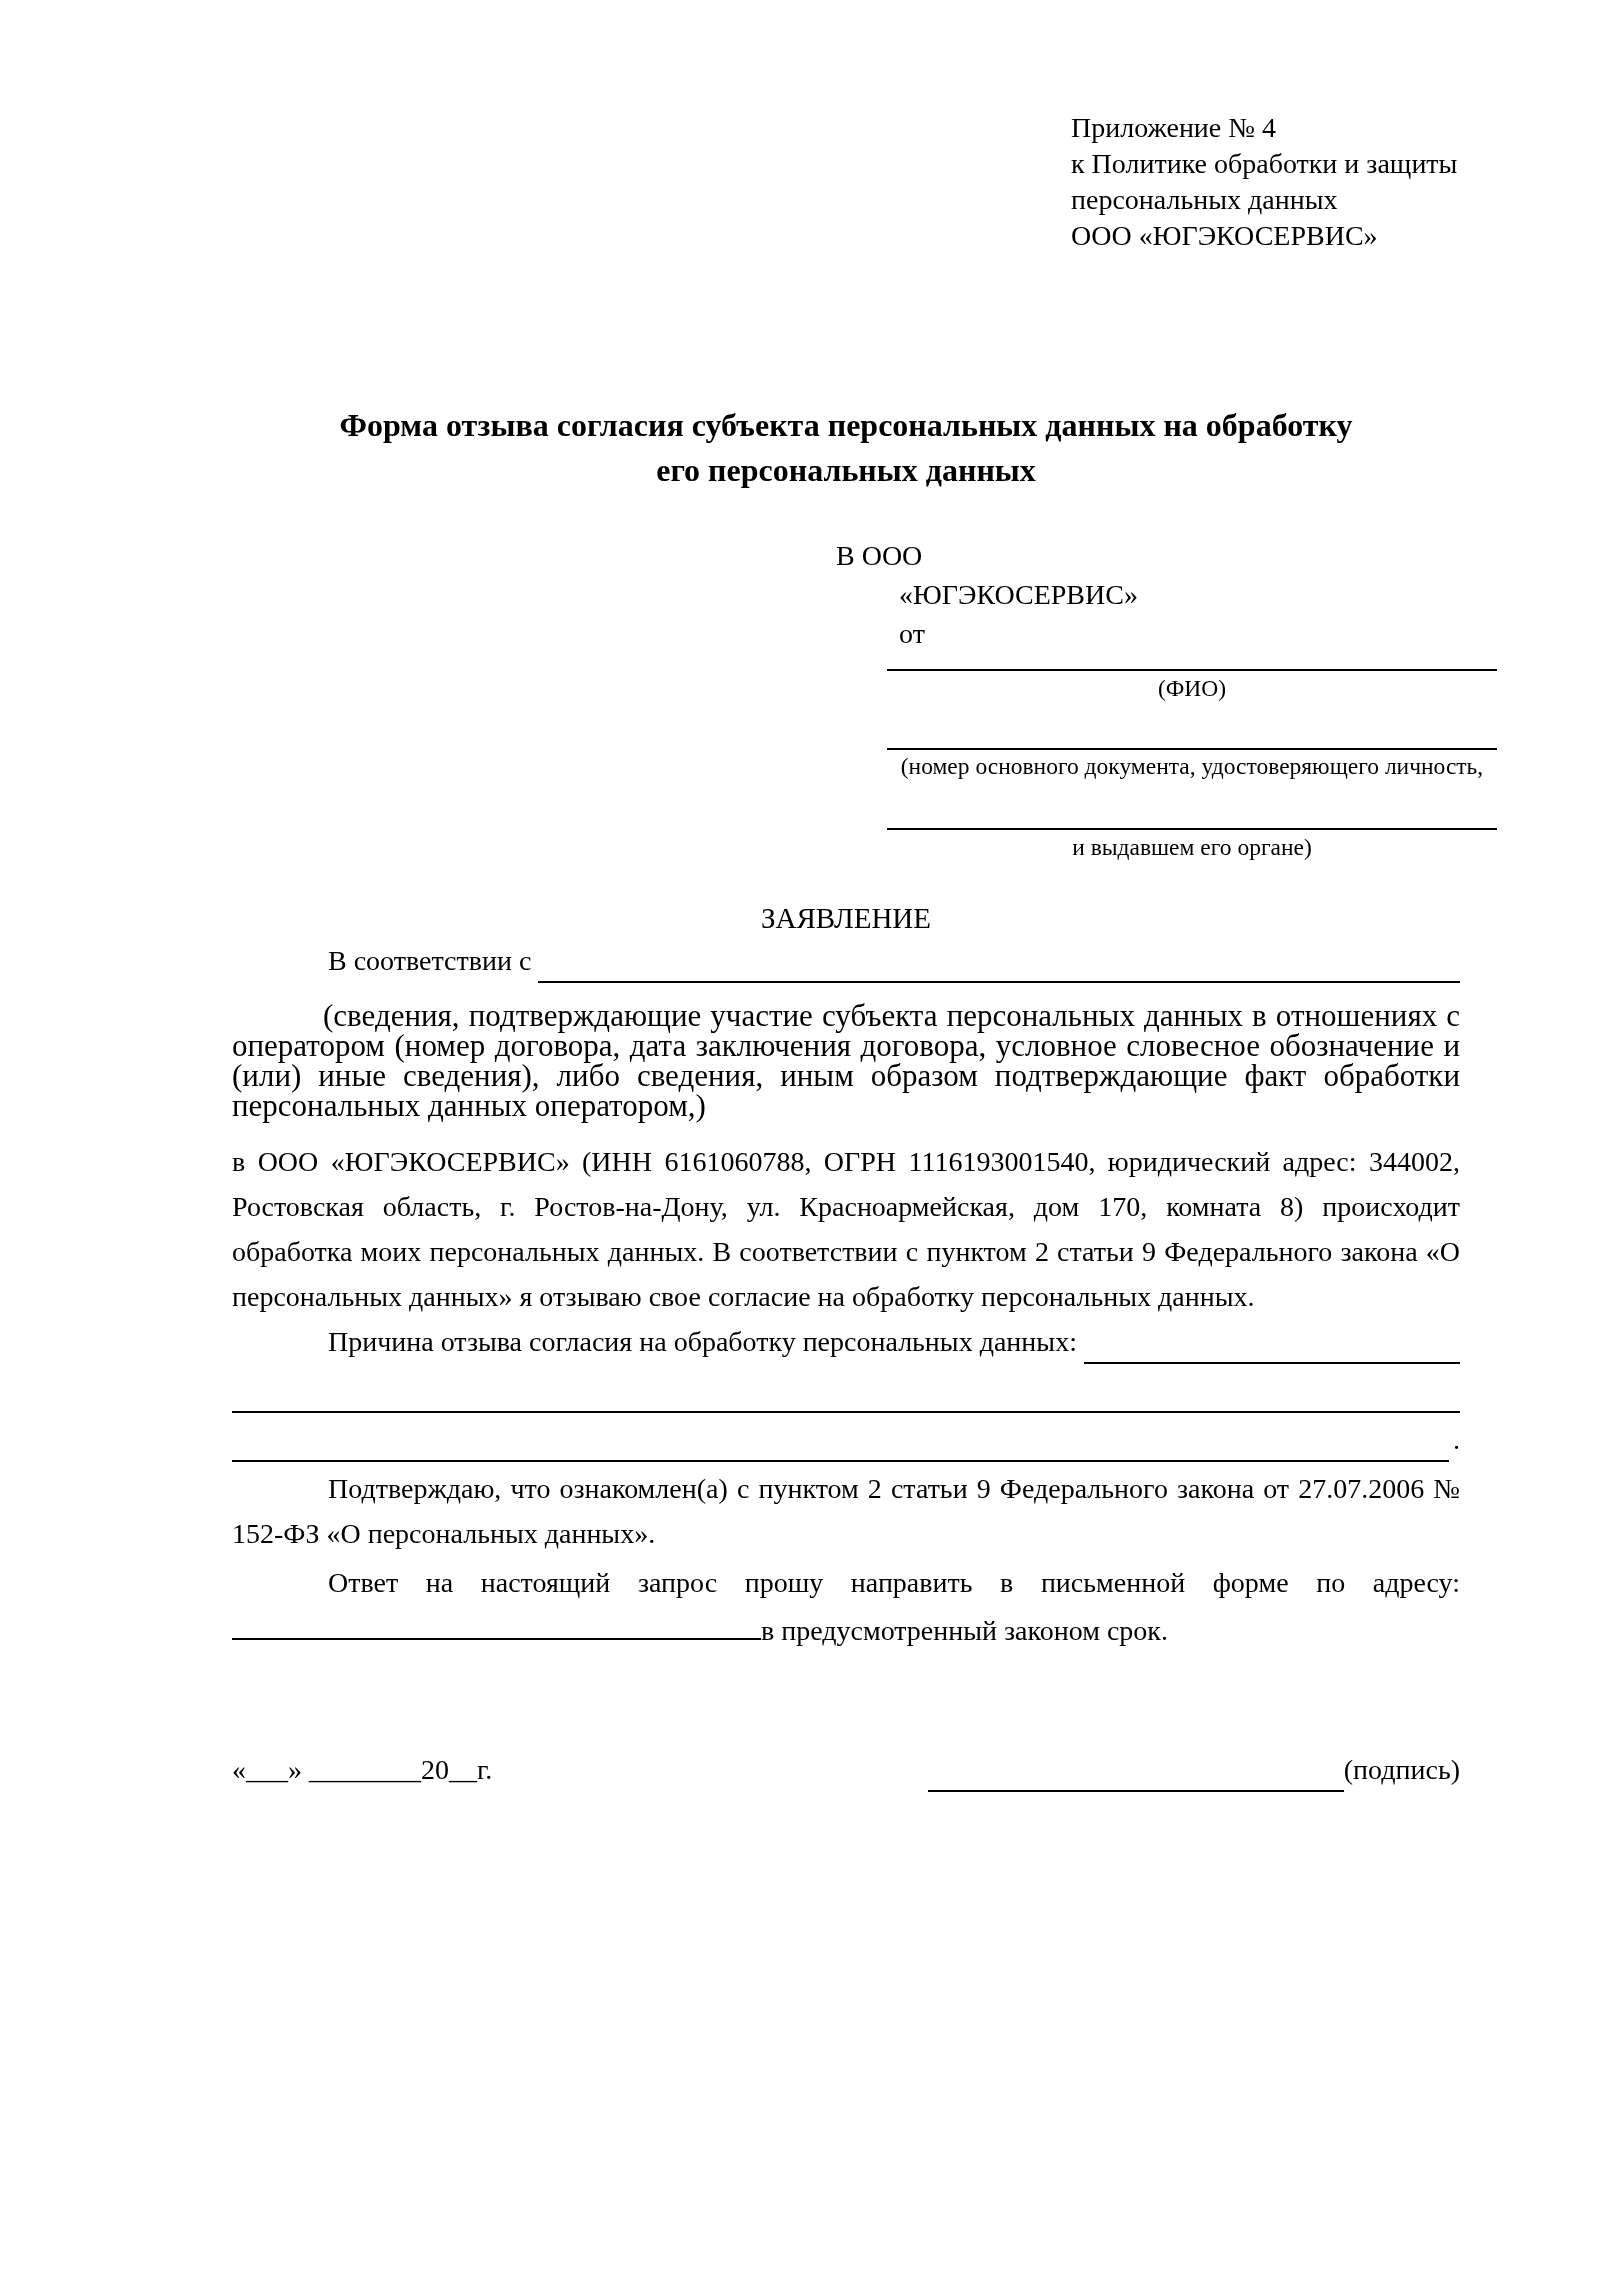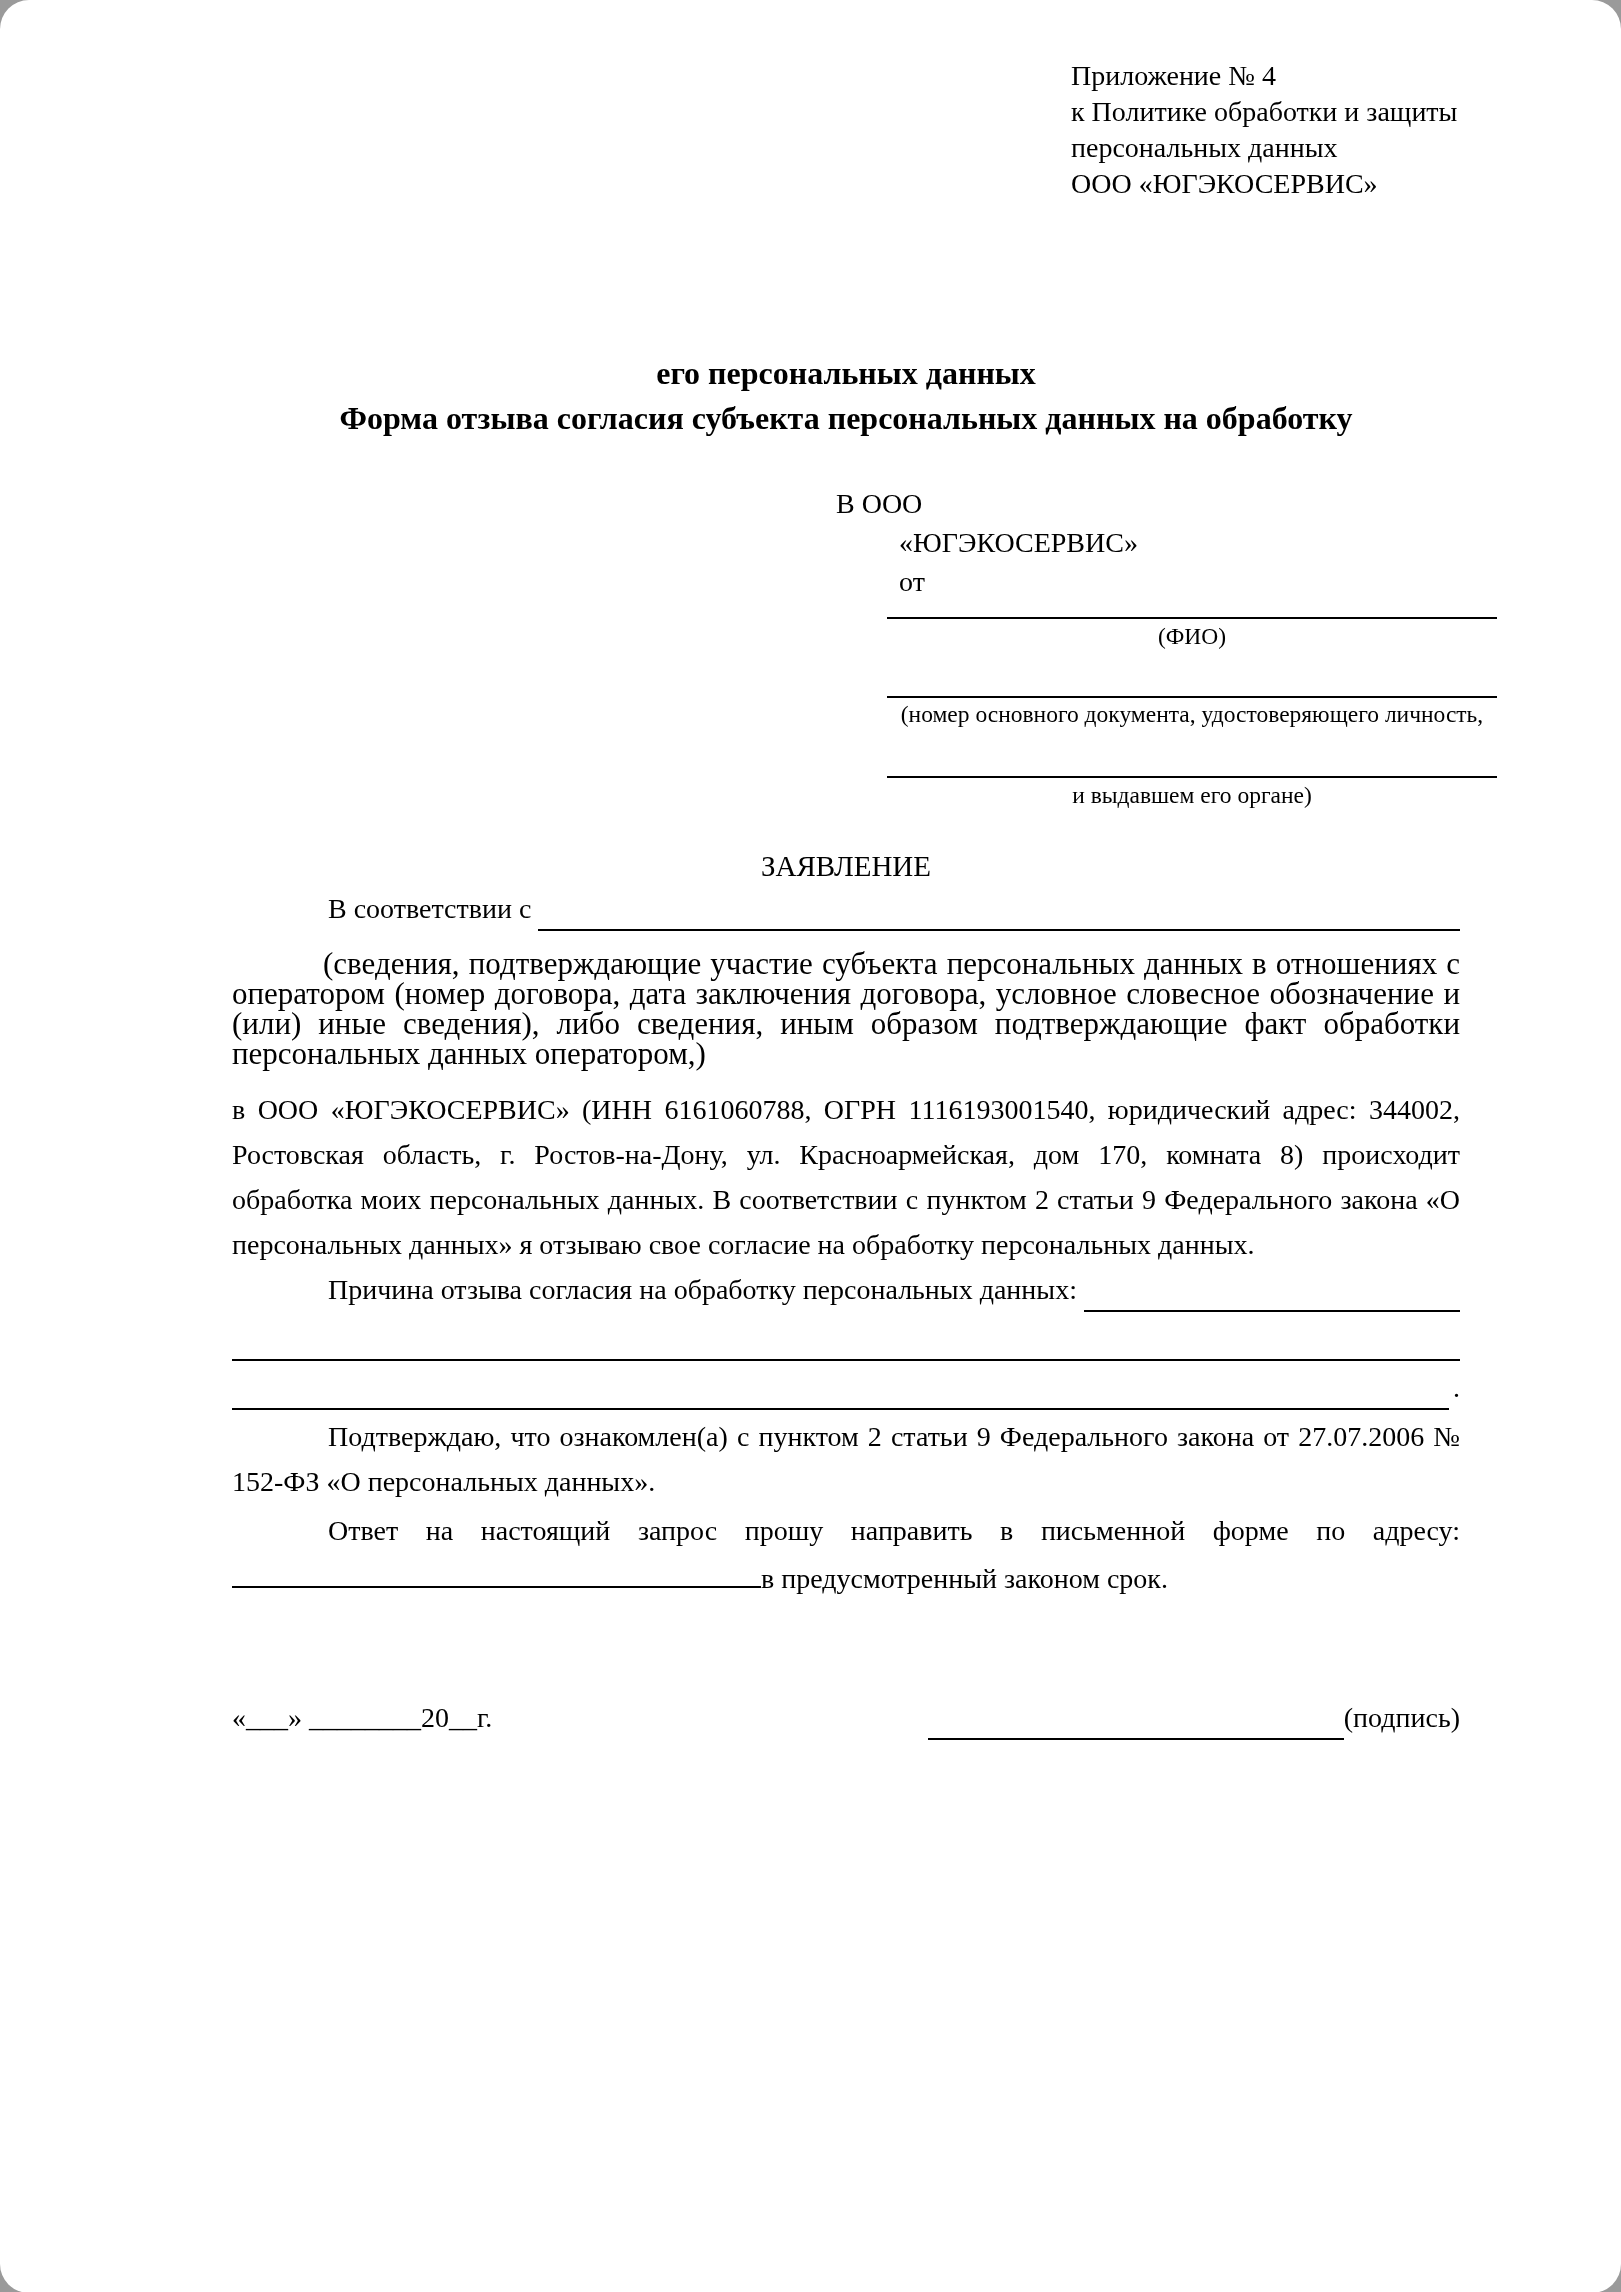--- a/index.html
+++ b/index.html
@@ -6,23 +6,22 @@
   .page {
     position: relative;
     width: 1621px;
     height: 2293px;
     margin: 0 auto;
     background: #ffffff;
     color: #000000;
     font-family: "Liberation Serif", "DejaVu Serif", serif;
     font-size: 28px;
     box-sizing: border-box;
-    padding: 58px 161px 0 232px;
+    padding: 110px 161px 0 232px;
     overflow: hidden;
-    border-radius: 29px;
   }
   .appendix {
     margin-left: 839px;
     line-height: 36px;
     white-space: nowrap;
   }
   .doc-title {
     margin-top: 149px;
     text-align: center;
     font-weight: bold;
@@ -122,22 +121,22 @@
 <div class="page">
 
   <div class="appendix">
     <div>Приложение № 4</div>
     <div>к Политике обработки и защиты</div>
     <div>персональных данных</div>
     <div>ООО «ЮГЭКОСЕРВИС»</div>
   </div>
 
   <div class="doc-title">
+    <div>Форма отзыва согласия субъекта персональных данных на обработку</div>
     <div>его персональных данных</div>
-    <div>Форма отзыва согласия субъекта персональных данных на обработку</div>
   </div>
 
   <div class="addressee">
     <div>В ООО</div>
     <div class="addr-indent">«ЮГЭКОСЕРВИС»</div>
     <div class="addr-indent">от</div>
 
     <div class="blank-group">
       <div class="blank-line bl-1"></div>
       <div class="blank-caption">(ФИО)</div>

